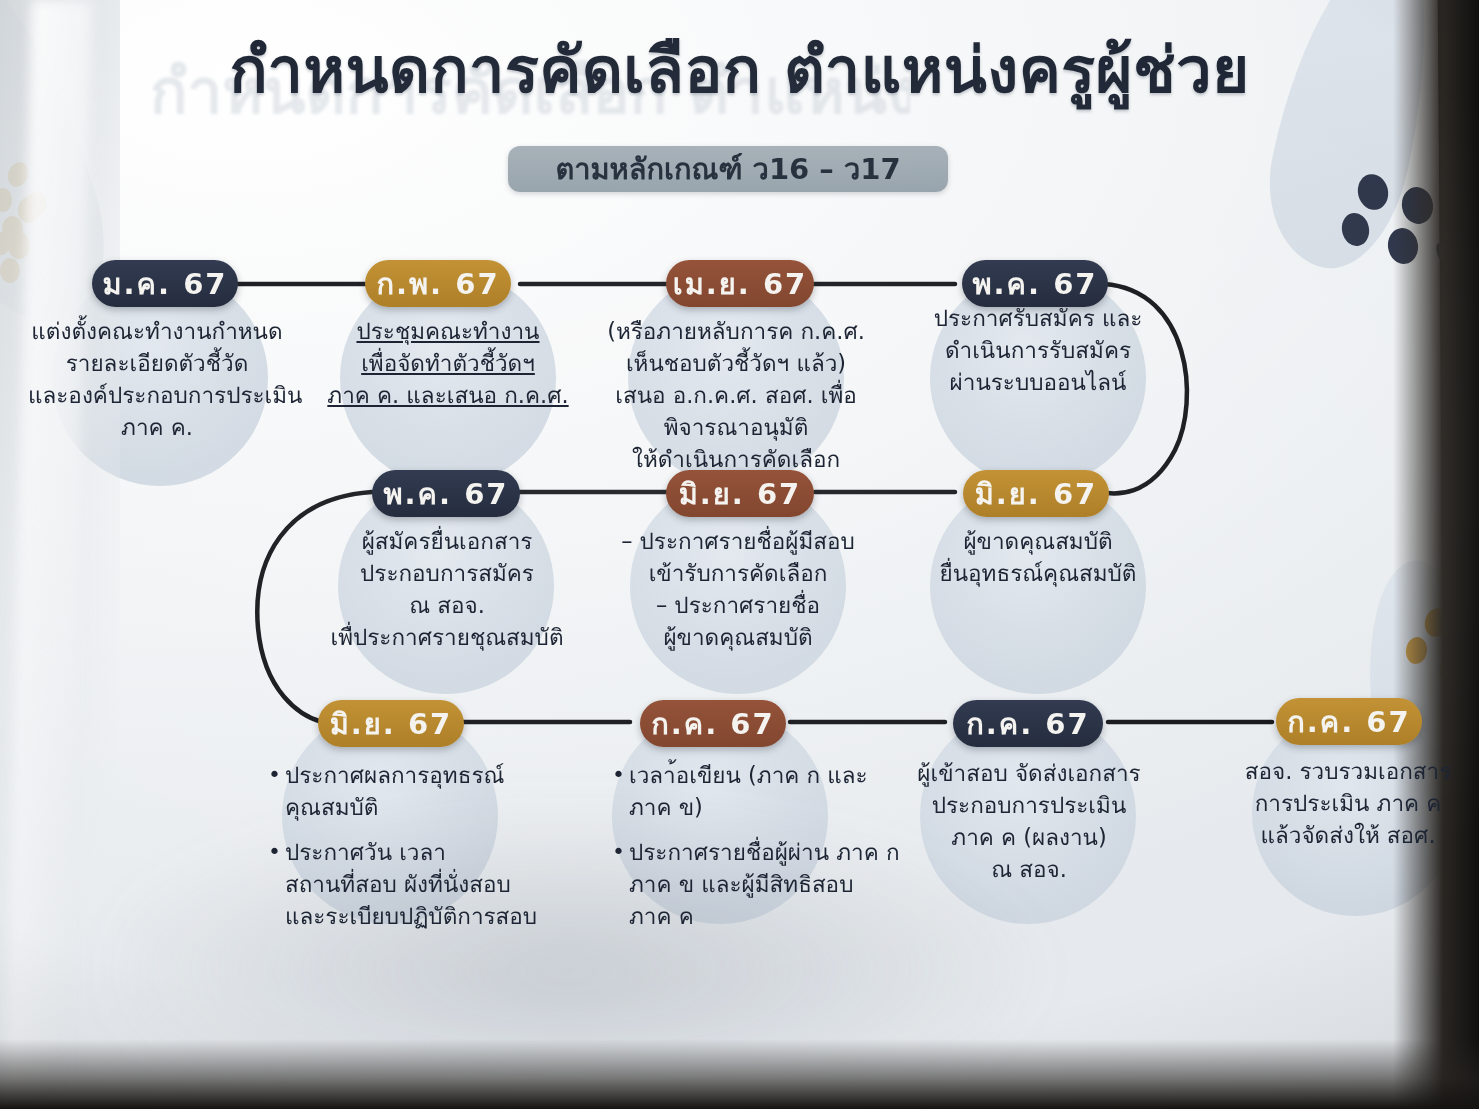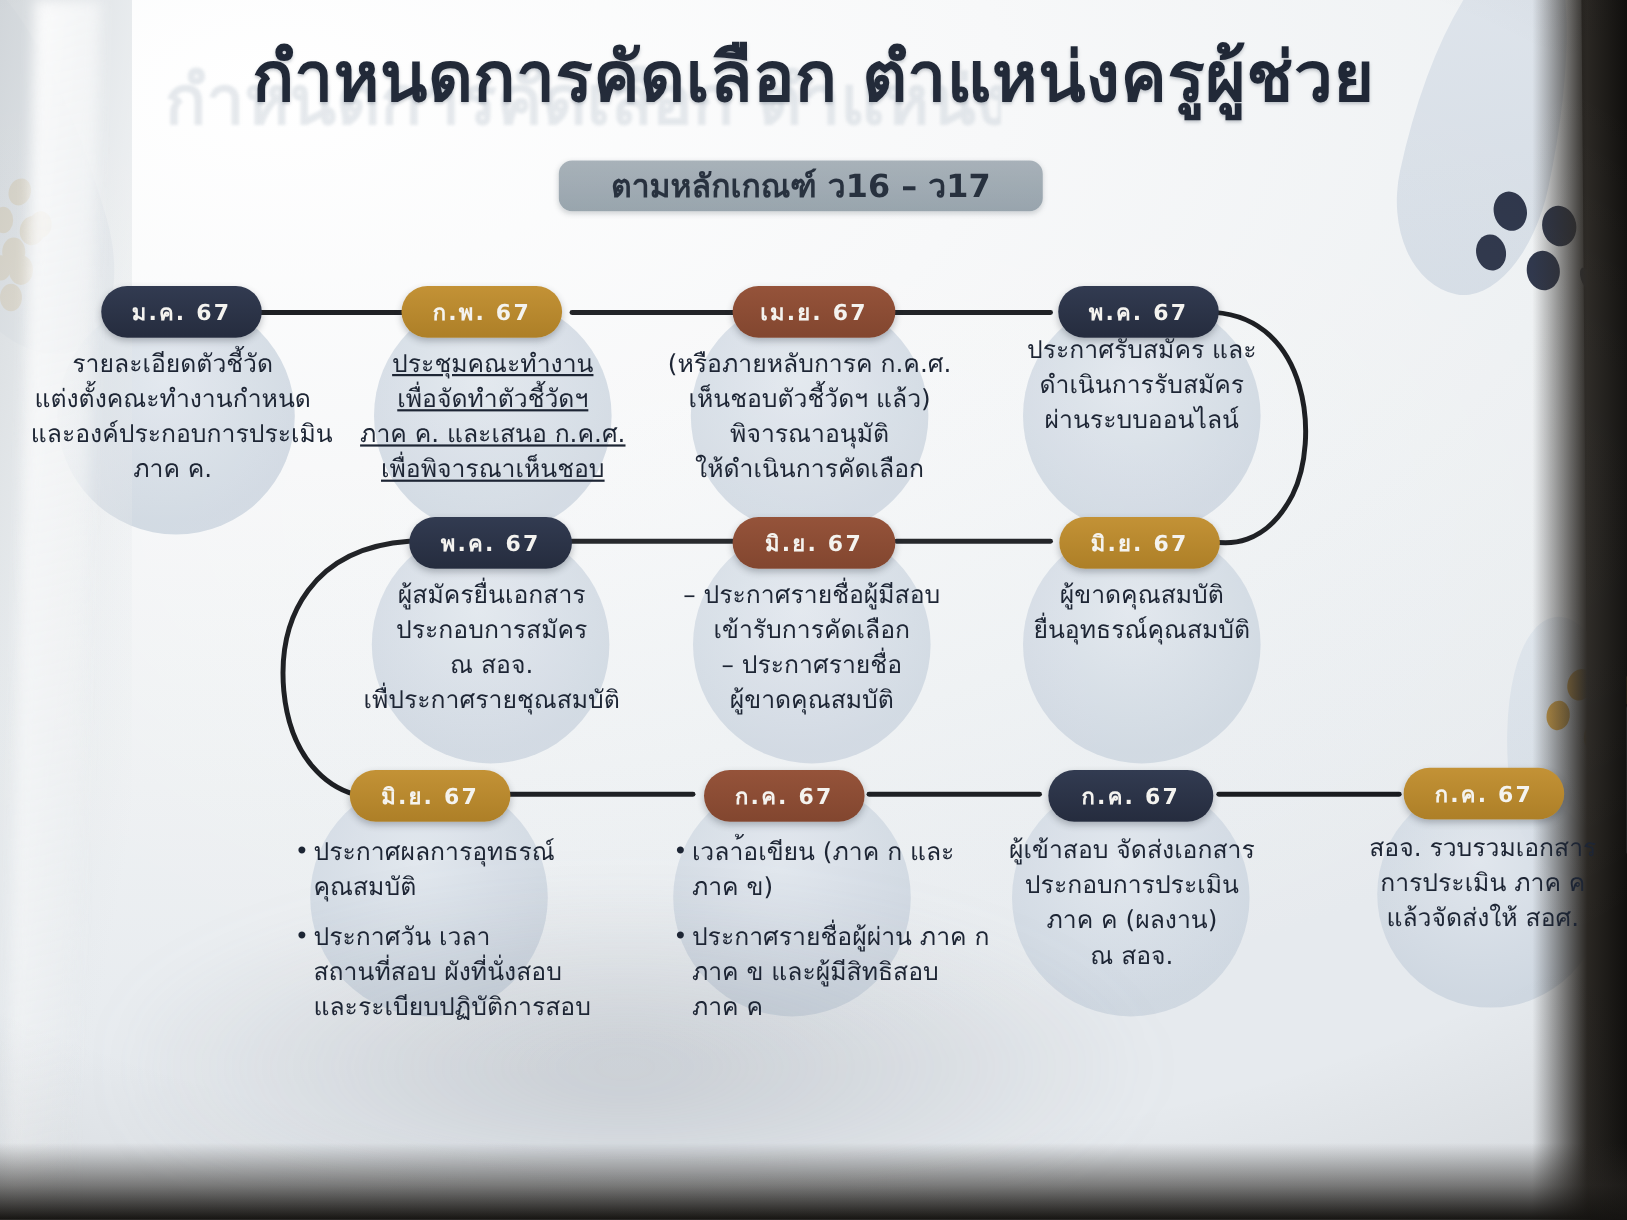--- a/index.html
+++ b/index.html
@@ -97,21 +97,21 @@
   
   .connectors{position:absolute;left:0;top:0;width:1479px;height:1109px;pointer-events:none;}
   .bubble{
     position:absolute;border-radius:50%;
     background:radial-gradient(60% 60% at 45% 35%, #e0e6ed 0%, #d4dce5 60%, #cdd6e0 100%);
     opacity:.92;
   }
   .pill{
     position:absolute;height:47px;border-radius:24px;
     display:flex;align-items:center;justify-content:center;
-    font-size:20px;font-weight:bold;color:#f4f3ef;
+    font-size:29px;font-weight:bold;color:#f4f3ef;
     letter-spacing:2px;
     box-shadow:0 3px 7px rgba(40,45,55,.30);
     white-space:nowrap;
     z-index:5;
   }
   .pill.navy{background:linear-gradient(180deg,#323b51,#252c3e);}
   .pill.gold{background:linear-gradient(180deg,#c39236,#ad7f27);}
   .pill.brown{background:linear-gradient(180deg,#95533a,#82462f);}
   .body{
     position:absolute;text-align:center;
@@ -179,40 +179,40 @@
 
       <path d="M460 722 H 630"></path>
       <path d="M790 722 H 945"></path>
       <path d="M1108 722 H 1272"></path>
     </g>
   </svg>
 
   <div class="bubble" style="left:52px;top:270px;width:216px;height:216px;"></div>
   <div class="pill navy" style="left:92px;top:260px;width:146px;">ม.ค. 67</div>
   <div class="body" style="left:28px;top:316px;width:258px;">
+    <span class="ln">แต่งตั้งคณะทำงานกำหนด</span>
     <span class="ln">รายละเอียดตัวชี้วัด</span>
-    <span class="ln">แต่งตั้งคณะทำงานกำหนด</span>
     <span class="ln">และองค์ประกอบการประเมิน</span>
     <span class="ln">ภาค ค.</span>
   </div>
 
   <div class="bubble" style="left:340px;top:270px;width:216px;height:216px;"></div>
   <div class="pill gold" style="left:365px;top:260px;width:146px;">ก.พ. 67</div>
   <div class="body" style="left:316px;top:316px;width:264px;text-decoration:underline;">
     <span class="ln">ประชุมคณะทำงาน</span>
     <span class="ln">เพื่อจัดทำตัวชี้วัดฯ</span>
     <span class="ln">ภาค ค. และเสนอ ก.ค.ศ.</span>
-    <span class="ln">เพื่อพิจารณาเห็นชอบ</span>
   </div>
 
   <div class="bubble" style="left:628px;top:270px;width:216px;height:216px;"></div>
   <div class="pill brown" style="left:666px;top:260px;width:148px;">เม.ย. 67</div>
   <div class="body" style="left:600px;top:316px;width:272px;">
     <span class="ln">(หรือภายหลับการค ก.ค.ศ.</span>
     <span class="ln">เห็นชอบตัวชี้วัดฯ แล้ว)</span>
+    <span class="ln">เสนอ อ.ก.ค.ศ. สอศ. เพื่อ</span>
     <span class="ln">พิจารณาอนุมัติ</span>
     <span class="ln">ให้ดำเนินการคัดเลือก</span>
   </div>
 
   <div class="bubble" style="left:930px;top:270px;width:216px;height:216px;"></div>
   <div class="pill navy" style="left:962px;top:260px;width:146px;">พ.ค. 67</div>
   <div class="body" style="left:904px;top:303px;width:268px;">
     <span class="ln">ประกาศรับสมัคร และ</span>
     <span class="ln">ดำเนินการรับสมัคร</span>
     <span class="ln">ผ่านระบบออนไลน์</span>

